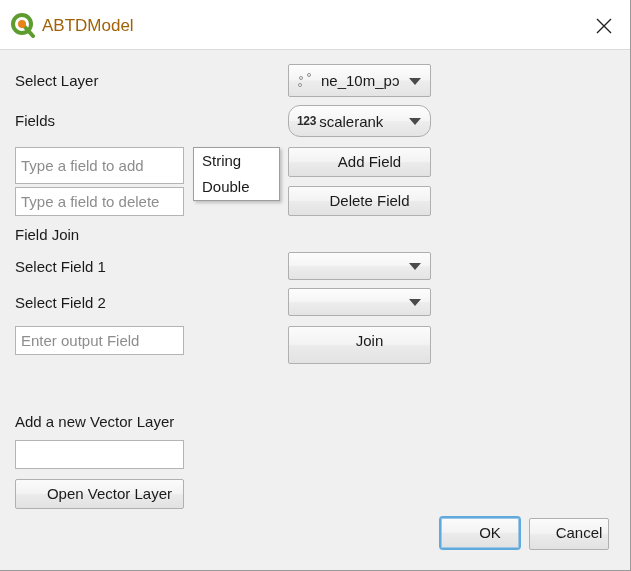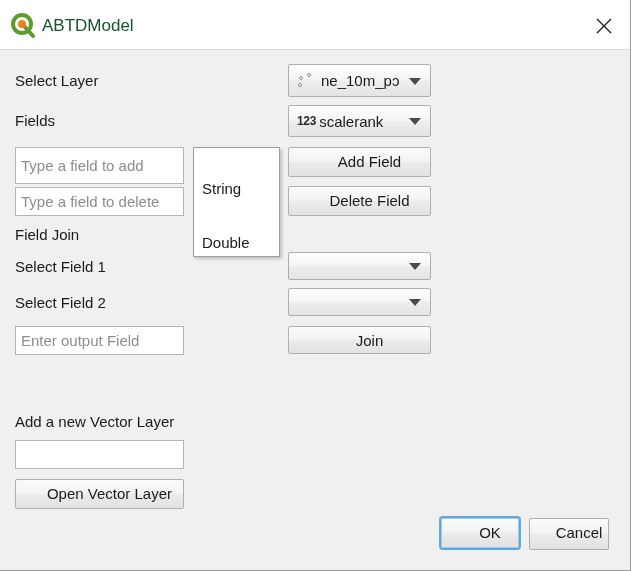--- a/index.html
+++ b/index.html
@@ -32,21 +32,21 @@
   }
   #app-icon {
     position: absolute;
     left: 11px; top: 13px;
     width: 25px; height: 25px;
   }
   #title-text {
     position: absolute;
     left: 42px; top: 13px;
     font-size: 17px;
-    color: #14532d;
+    color: #a16207;
     line-height: 25px;
     white-space: nowrap;
   }
   #close-btn {
     position: absolute;
     right: 12px; top: 11px;
     width: 30px; height: 30px;
     cursor: pointer;
   }
   #close-btn svg { display: block; }
@@ -161,21 +161,20 @@
     z-index: 40;
   }
   .popup-item {
     height: 26px;
     line-height: 26px;
     padding-left: 8px;
     font-size: 15px;
     color: #1a1a1a;
     white-space: nowrap;
     cursor: default;
-    margin-top: 28px;
   }
   .popup-item.selected {
     background: #0d7bd4;
     color: #ffffff;
   }
 
   
   .btn.focus {
     box-shadow: 0 0 0 2px #5fa9dd;
     border-color: #9dc7e5;
@@ -209,21 +208,21 @@
           <i></i>
           <i></i>
           <i></i>
         </span>
       <span class="combo-text">ne_10m_pɔ</span>
     </div>
     <span class="arrow"></span>
   </div>
 
   <div class="label" style="left:15px; top:112px;">Fields</div>
-  <div class="combo" style="left:288px; top:105px; width:143px; height:32px;">
+  <div class="combo" style="left:288px; top:105px; width:143px; height:32px;border-radius:12px;">
     <div class="combo-inner">
       <span class="num-icon">123</span>
       <span class="combo-text">scalerank</span>
     </div>
     <span class="arrow"></span>
   </div>
 
   <input class="textinput" style="left: 15px; top: 147px; width: 169px; height: 37px;" placeholder="Type a field to add">
   <input class="textinput" style="left: 15px; top: 187px; width: 169px; height: 29px;" placeholder="Type a field to delete">
 
@@ -247,21 +246,21 @@
 
   <div class="label" style="left:15px; top:294px;">Select Field 2</div>
   <div class="combo" style="left:288px; top:288px; width:143px; height:28px;">
     <div class="combo-inner">
       <span class="combo-text"></span>
     </div>
     <span class="arrow"></span>
   </div>
 
   <input class="textinput" style="left: 15px; top: 326px; width: 169px; height: 29px;" placeholder="Enter output Field">
-  <div class="btn" style="left:288px; top:326px; width:143px; height:28px; line-height:28px;">Join</div>
+  <div class="btn" style="left:288px; top:326px; width:143px; height:38px; line-height:28px;">Join</div>
 
   <div class="label" style="left:15px; top:413px;">Add a new Vector Layer</div>
 
   <input class="textinput" style="left: 15px; top: 440px; width: 169px; height: 29px;" placeholder="">
 
   <div class="btn" style="left:15px; top:479px; width:169px; height:30px; line-height:28px;">Open Vector Layer</div>
 
   <div class="btn focus" style="left:441px; top:518px; width:78px; height:30px; line-height:28px;">OK</div>
   <div class="btn" style="left:529px; top:518px; width:80px; height:32px; line-height:28px;">Cancel</div>
 

